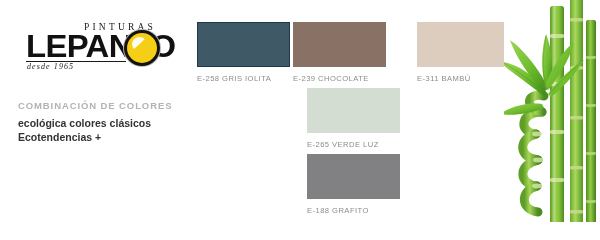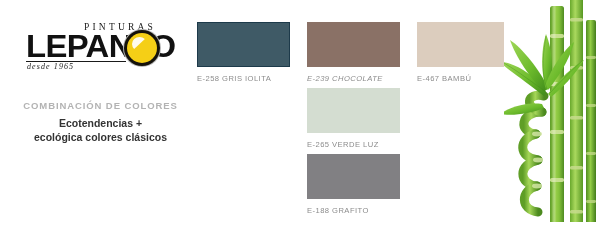--- a/index.html
+++ b/index.html
@@ -101,21 +101,20 @@
     width: 100px;
     height: 1px;
     background: #1a1a1a;
   }
 
   .headline-block {
     position: absolute;
     left: 18px;
     top: 100px;
     width: 165px;
-    text-align: center;
   }
   .headline-kicker {
     font-size: 9.5px;
     letter-spacing: 0.9px;
     color: #b3b3b3;
     font-weight: 700;
     margin-bottom: 5px;
     white-space: nowrap;
   }
   .headline-line {
@@ -177,38 +176,38 @@
     <div class="logo-block">
       <div class="logo-pinturas">PINTURAS</div>
       <div class="logo-word">LEPANTO</div>
       <div class="logo-o"></div>
       <div class="logo-rule"></div>
       <div class="logo-desde">desde 1965</div>
     </div>
 
     <div class="headline-block">
       <div class="headline-kicker">COMBINACIÓN DE COLORES</div>
+      <div class="headline-line">ecológica colores clásicos</div>
       <div class="headline-line">Ecotendencias +</div>
-      <div class="headline-line">ecológica colores clásicos</div>
     </div>
 
   </div>
 
   <div class="swatch-grid" id="swatch-grid">
       <div class="swatch-cell" style="left: 0px; top: 0px;">
         <div class="swatch-chip outlined" title="E-258 GRIS IOLITA" style="background: rgb(63, 90, 102);"></div>
         <div class="swatch-label">E-258 GRIS IOLITA</div>
       </div>
-      <div class="swatch-cell" style="left: 110px; top: 0px; font-style: italic;">
+      <div class="swatch-cell" style="left: 96px; top: 0px;">
         <div class="swatch-chip" title="E-239 CHOCOLATE" style="background: rgb(138, 113, 102);"></div>
         <div class="swatch-label">E-239 CHOCOLATE</div>
       </div>
       <div class="swatch-cell" style="left: 220px; top: 0px;">
         <div class="swatch-chip" title="E-249 BAMBÚ" style="background: rgb(220, 205, 190);"></div>
-        <div class="swatch-label">E-467 BAMBÚ</div>
+        <div class="swatch-label">E-311 BAMBÚ</div>
       </div>
       <div class="swatch-cell" style="left: 110px; top: 66px;">
         <div class="swatch-chip" title="E-265 VERDE LUZ" style="background: rgb(212, 221, 209);"></div>
         <div class="swatch-label">E-265 VERDE LUZ</div>
       </div>
       <div class="swatch-cell" style="left: 110px; top: 132px;">
         <div class="swatch-chip" title="E-237 GRAFITO" style="background: rgb(129, 128, 131);"></div>
         <div class="swatch-label">E-188 GRAFITO</div>
       </div>
     </div>

